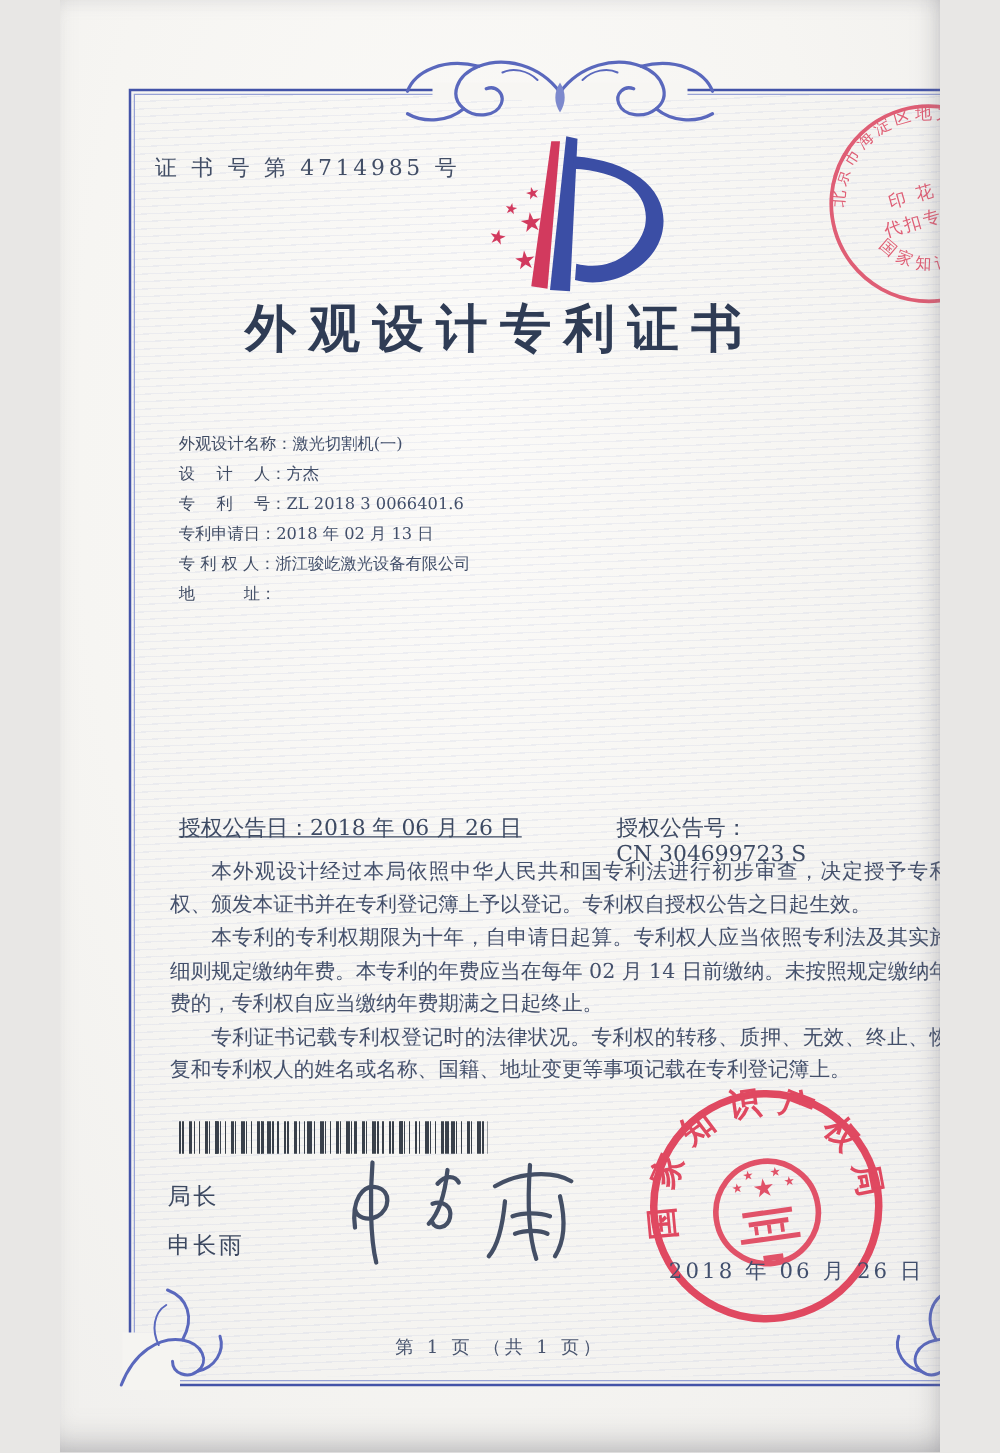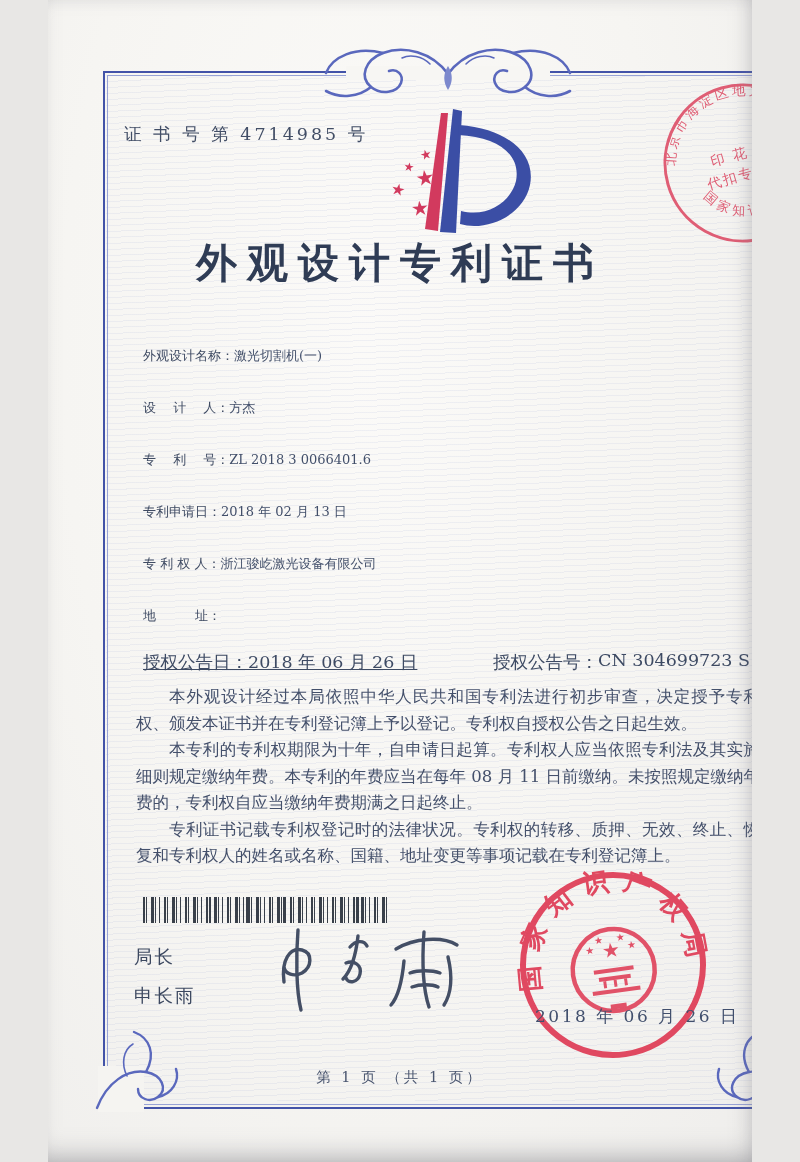--- a/index.html
+++ b/index.html
@@ -28,25 +28,25 @@
   .tax-stamp{position:absolute;left:612px;top:80px;width:166px;height:166px;z-index:3;
     transform:rotate(-16deg);opacity:.88;}
   .title{position:absolute;left:0;right:0;top:236px;text-align:center;z-index:2;
     font-size:41px;font-weight:700;letter-spacing:10px;color:#2f3c55;}
   
   .fields{position:absolute;left:95px;top:344px;width:620px;z-index:2;font-size:13px;}
   .frow{display:flex;margin-bottom:0;line-height:24px;}
   .frow .lbl{white-space:nowrap;color:#3f4b63;}
   .frow .val{color:#424f6a;}
   .r0{margin-top:0;}
-  .r1{margin-top:28px;}
+  .r1{}
   .addr .val{width:548px;}
   .grant-row{position:absolute;left:95px;top:650px;width:620px;display:flex;z-index:2;font-size:17.5px;}
   .grant-left{display:flex;width:350px;text-decoration:underline;}
-  .grant-right{display:flex;}
+  .grant-right{display:flex;flex-direction:column;}
   
   .body-text{position:absolute;left:88px;top:684px;width:624px;z-index:2;}
   .body-text p{margin:0;font-size:16.5px;line-height:26.5px;text-align:justify;
     text-indent:2em;color:#44506b;}
   
   .barcode{position:absolute;left:95px;top:897px;width:247px;height:26px;z-index:2;
     background-image:
       repeating-linear-gradient(90deg,#39404a 0 2px,transparent 2px 3px,#39404a 3px 4px,transparent 4px 8px,#39404a 8px 11px,transparent 11px 12px,#39404a 12px 13px,transparent 13px 16px,#39404a 16px 17px,transparent 17px 21px),
       repeating-linear-gradient(90deg,transparent 0 15px,#f6f5f2 15px 17px,transparent 17px 29px,#39404a 29px 31px,transparent 31px 37px);}
   
@@ -174,21 +174,21 @@
       <span class="val">2018 年 06 月 26 日</span>
     </div>
     <div class="grant-right">
       <span class="lbl">授权公告号：</span>
       <span class="val">CN 304699723 S</span>
     </div>
   </div>
 
   <div class="body-text">
     <p>本外观设计经过本局依照中华人民共和国专利法进行初步审查，决定授予专利权、颁发本证书并在专利登记簿上予以登记。专利权自授权公告之日起生效。</p>
-    <p>本专利的专利权期限为十年，自申请日起算。专利权人应当依照专利法及其实施细则规定缴纳年费。本专利的年费应当在每年 08 月 11 日前缴纳。未按照规定缴纳年费的，专利权自应当缴纳年费期满之日起终止。</p>
+    <p>本专利的专利权期限为十年，自申请日起算。专利权人应当依照专利法及其实施细则规定缴纳年费。本专利的年费应当在每年 02 月 14 日前缴纳。未按照规定缴纳年费的，专利权自应当缴纳年费期满之日起终止。</p>
     <p>专利证书记载专利权登记时的法律状况。专利权的转移、质押、无效、终止、恢复和专利权人的姓名或名称、国籍、地址变更等事项记载在专利登记簿上。</p>
   </div>
 
   <div class="barcode"></div>
 
   <div class="signer">
     <div>局长</div>
     <div>申长雨</div>
   </div>
 

